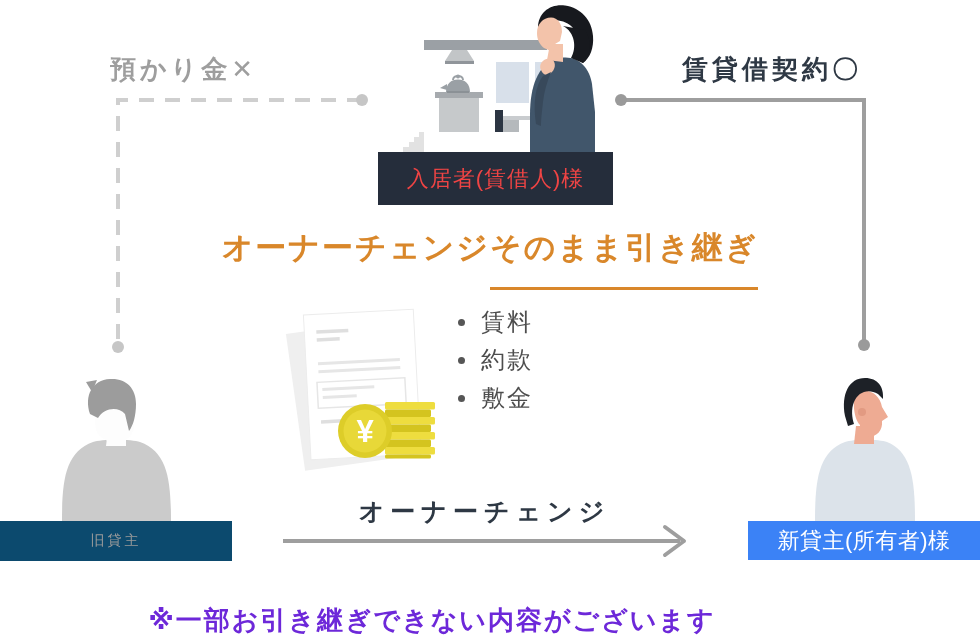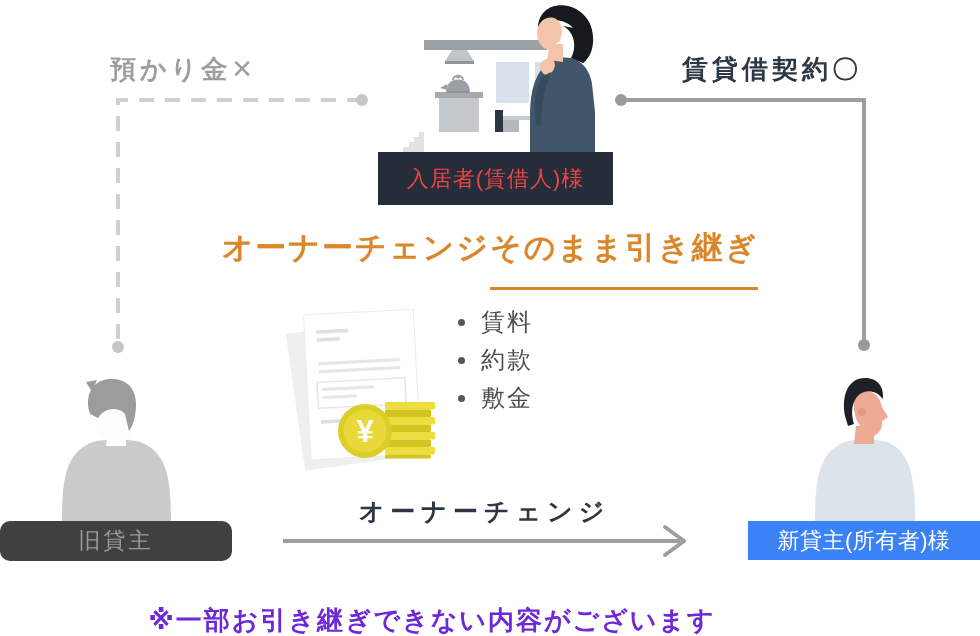--- a/index.html
+++ b/index.html
@@ -68,23 +68,23 @@
     left: 283px; top: 495px; width: 403px;
     text-align: center; color: #2e3844;
     font-size: 25px; font-weight: bold; letter-spacing: 6px;
     white-space: nowrap;
   }
 
   
   .old-landlord-label {
     position: absolute; z-index: 3;
     left: 0; top: 521px; width: 232px; height: 40px;
-    background: #404040; color: #9b9b9b;
+    background: #0c4a6e; color: #9b9b9b;
     display: flex; align-items: center; justify-content: center;
-    font-size: 22px; letter-spacing: 3px; white-space: nowrap; border-radius: 10px;
+    font-size: 14px; letter-spacing: 3px; white-space: nowrap;
   }
   .new-landlord-label {
     position: absolute; z-index: 3;
     left: 748px; top: 521px; width: 232px; height: 39px;
     background: #3b82f6; color: #ffffff;
     display: flex; align-items: center; justify-content: center;
     font-size: 22px; letter-spacing: 0.5px; white-space: nowrap;
   }
 
   

